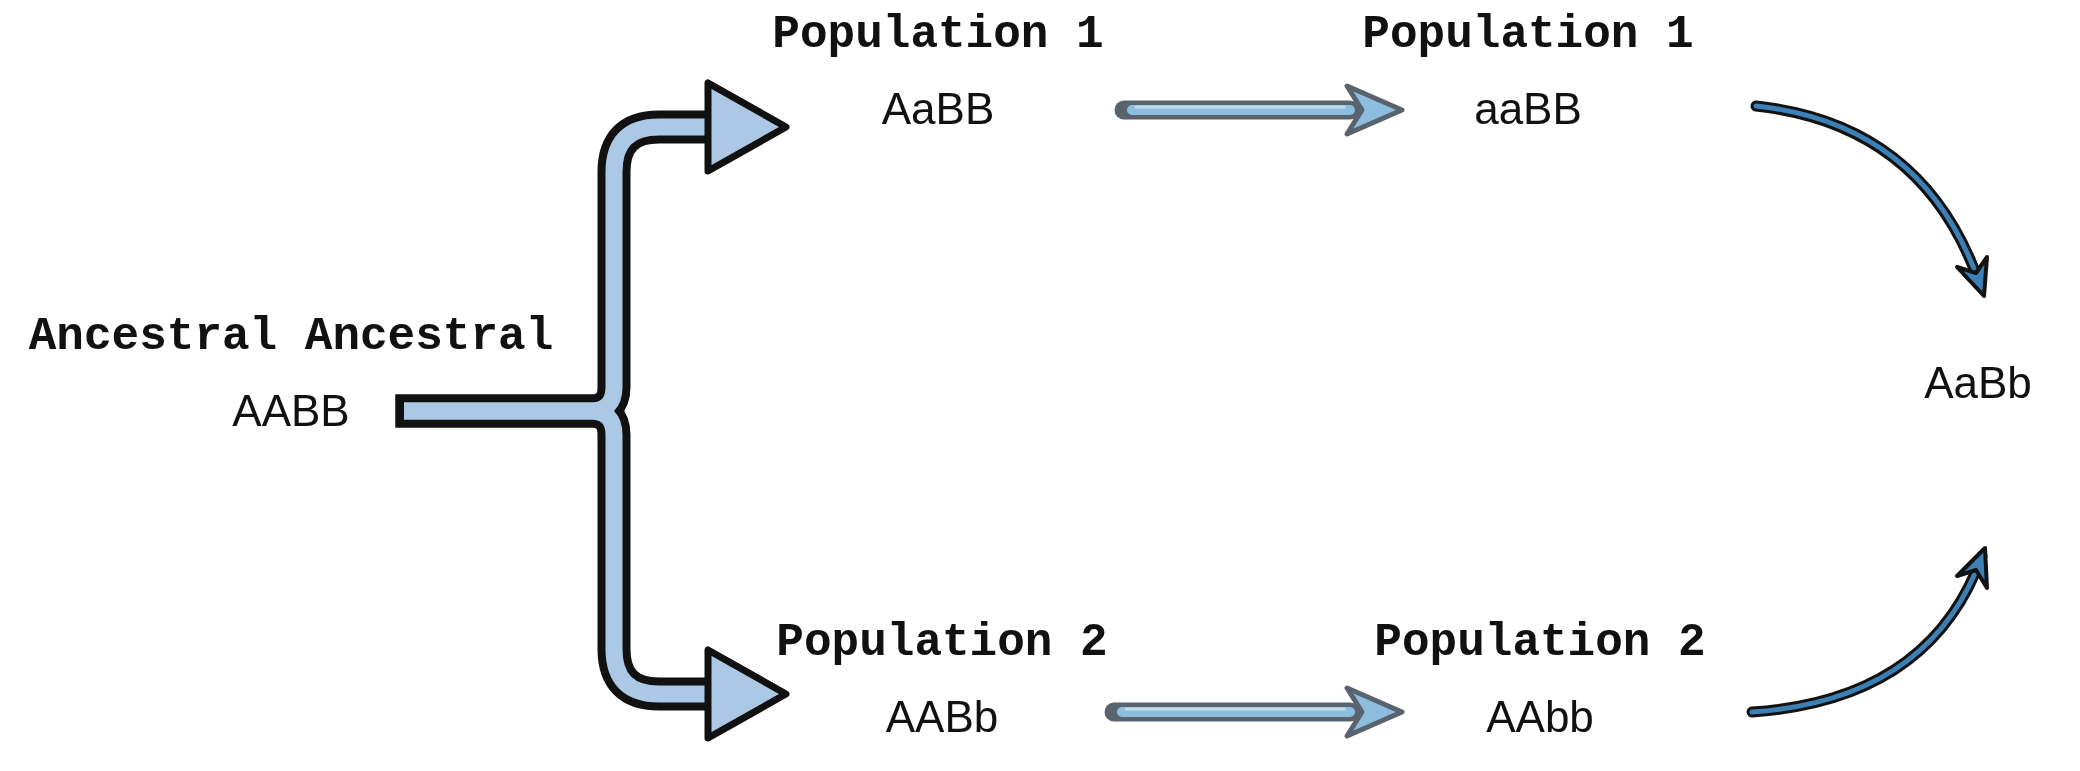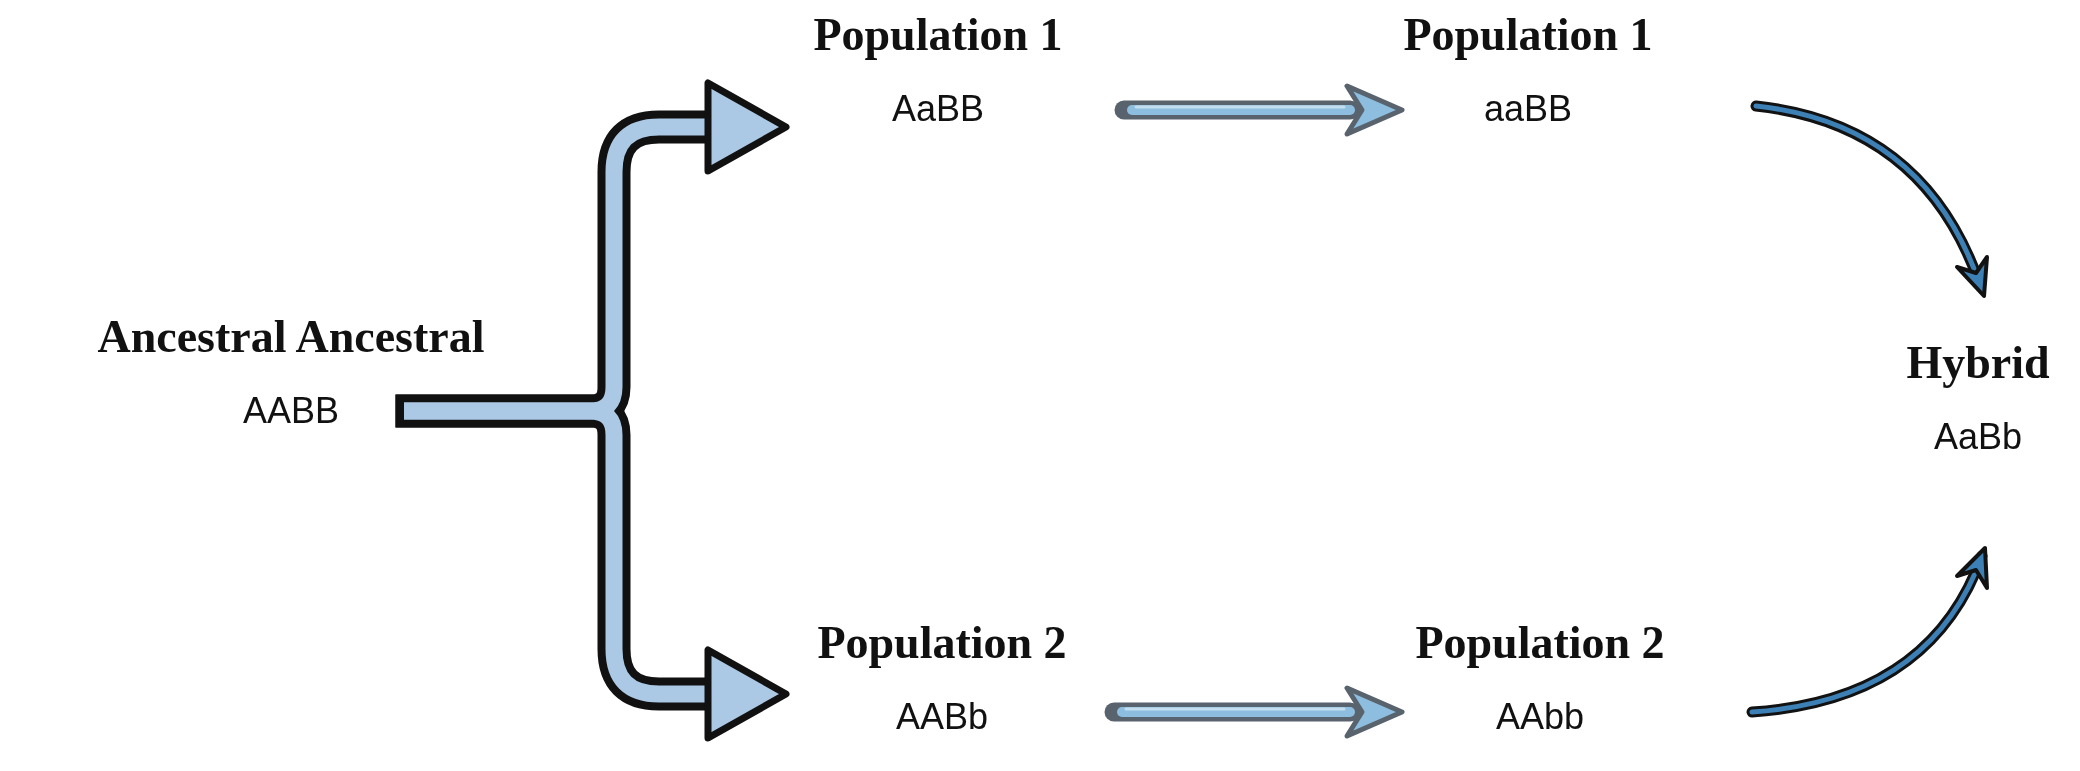--- a/index.html
+++ b/index.html
@@ -20,24 +20,24 @@
   .node {
     position: absolute;
     transform: translateX(-50%);
     text-align: center;
     white-space: nowrap;
   }
   .node-label {
     font-weight: bold;
     font-size: 46px;
     line-height: 54px;
-    font-family: Liberation Serif, serif;
+    font-family: Liberation Mono, monospace;
   }
   .node-genotype {
-    font-size: 36px;
+    font-size: 44px;
     line-height: 54px;
     margin-top: 20px;
     font-family: "Liberation Sans", sans-serif;
   }
 </style>
 </head>
 <body>
 
 <div class="canvas">
 
@@ -98,17 +98,16 @@
     <div class="node-label">Population 2</div>
     <div class="node-genotype">AABb</div>
   </div>
 
   <div class="node" style="left:1540px; top:616px;">
     <div class="node-label">Population 2</div>
     <div class="node-genotype">AAbb</div>
   </div>
 
   <div class="node" style="left:1978px; top:336px;">
-    <div class="node-label">Hybrid</div>
     <div class="node-genotype">AaBb</div>
   </div>
 
 </div>
 
 </body></html>

